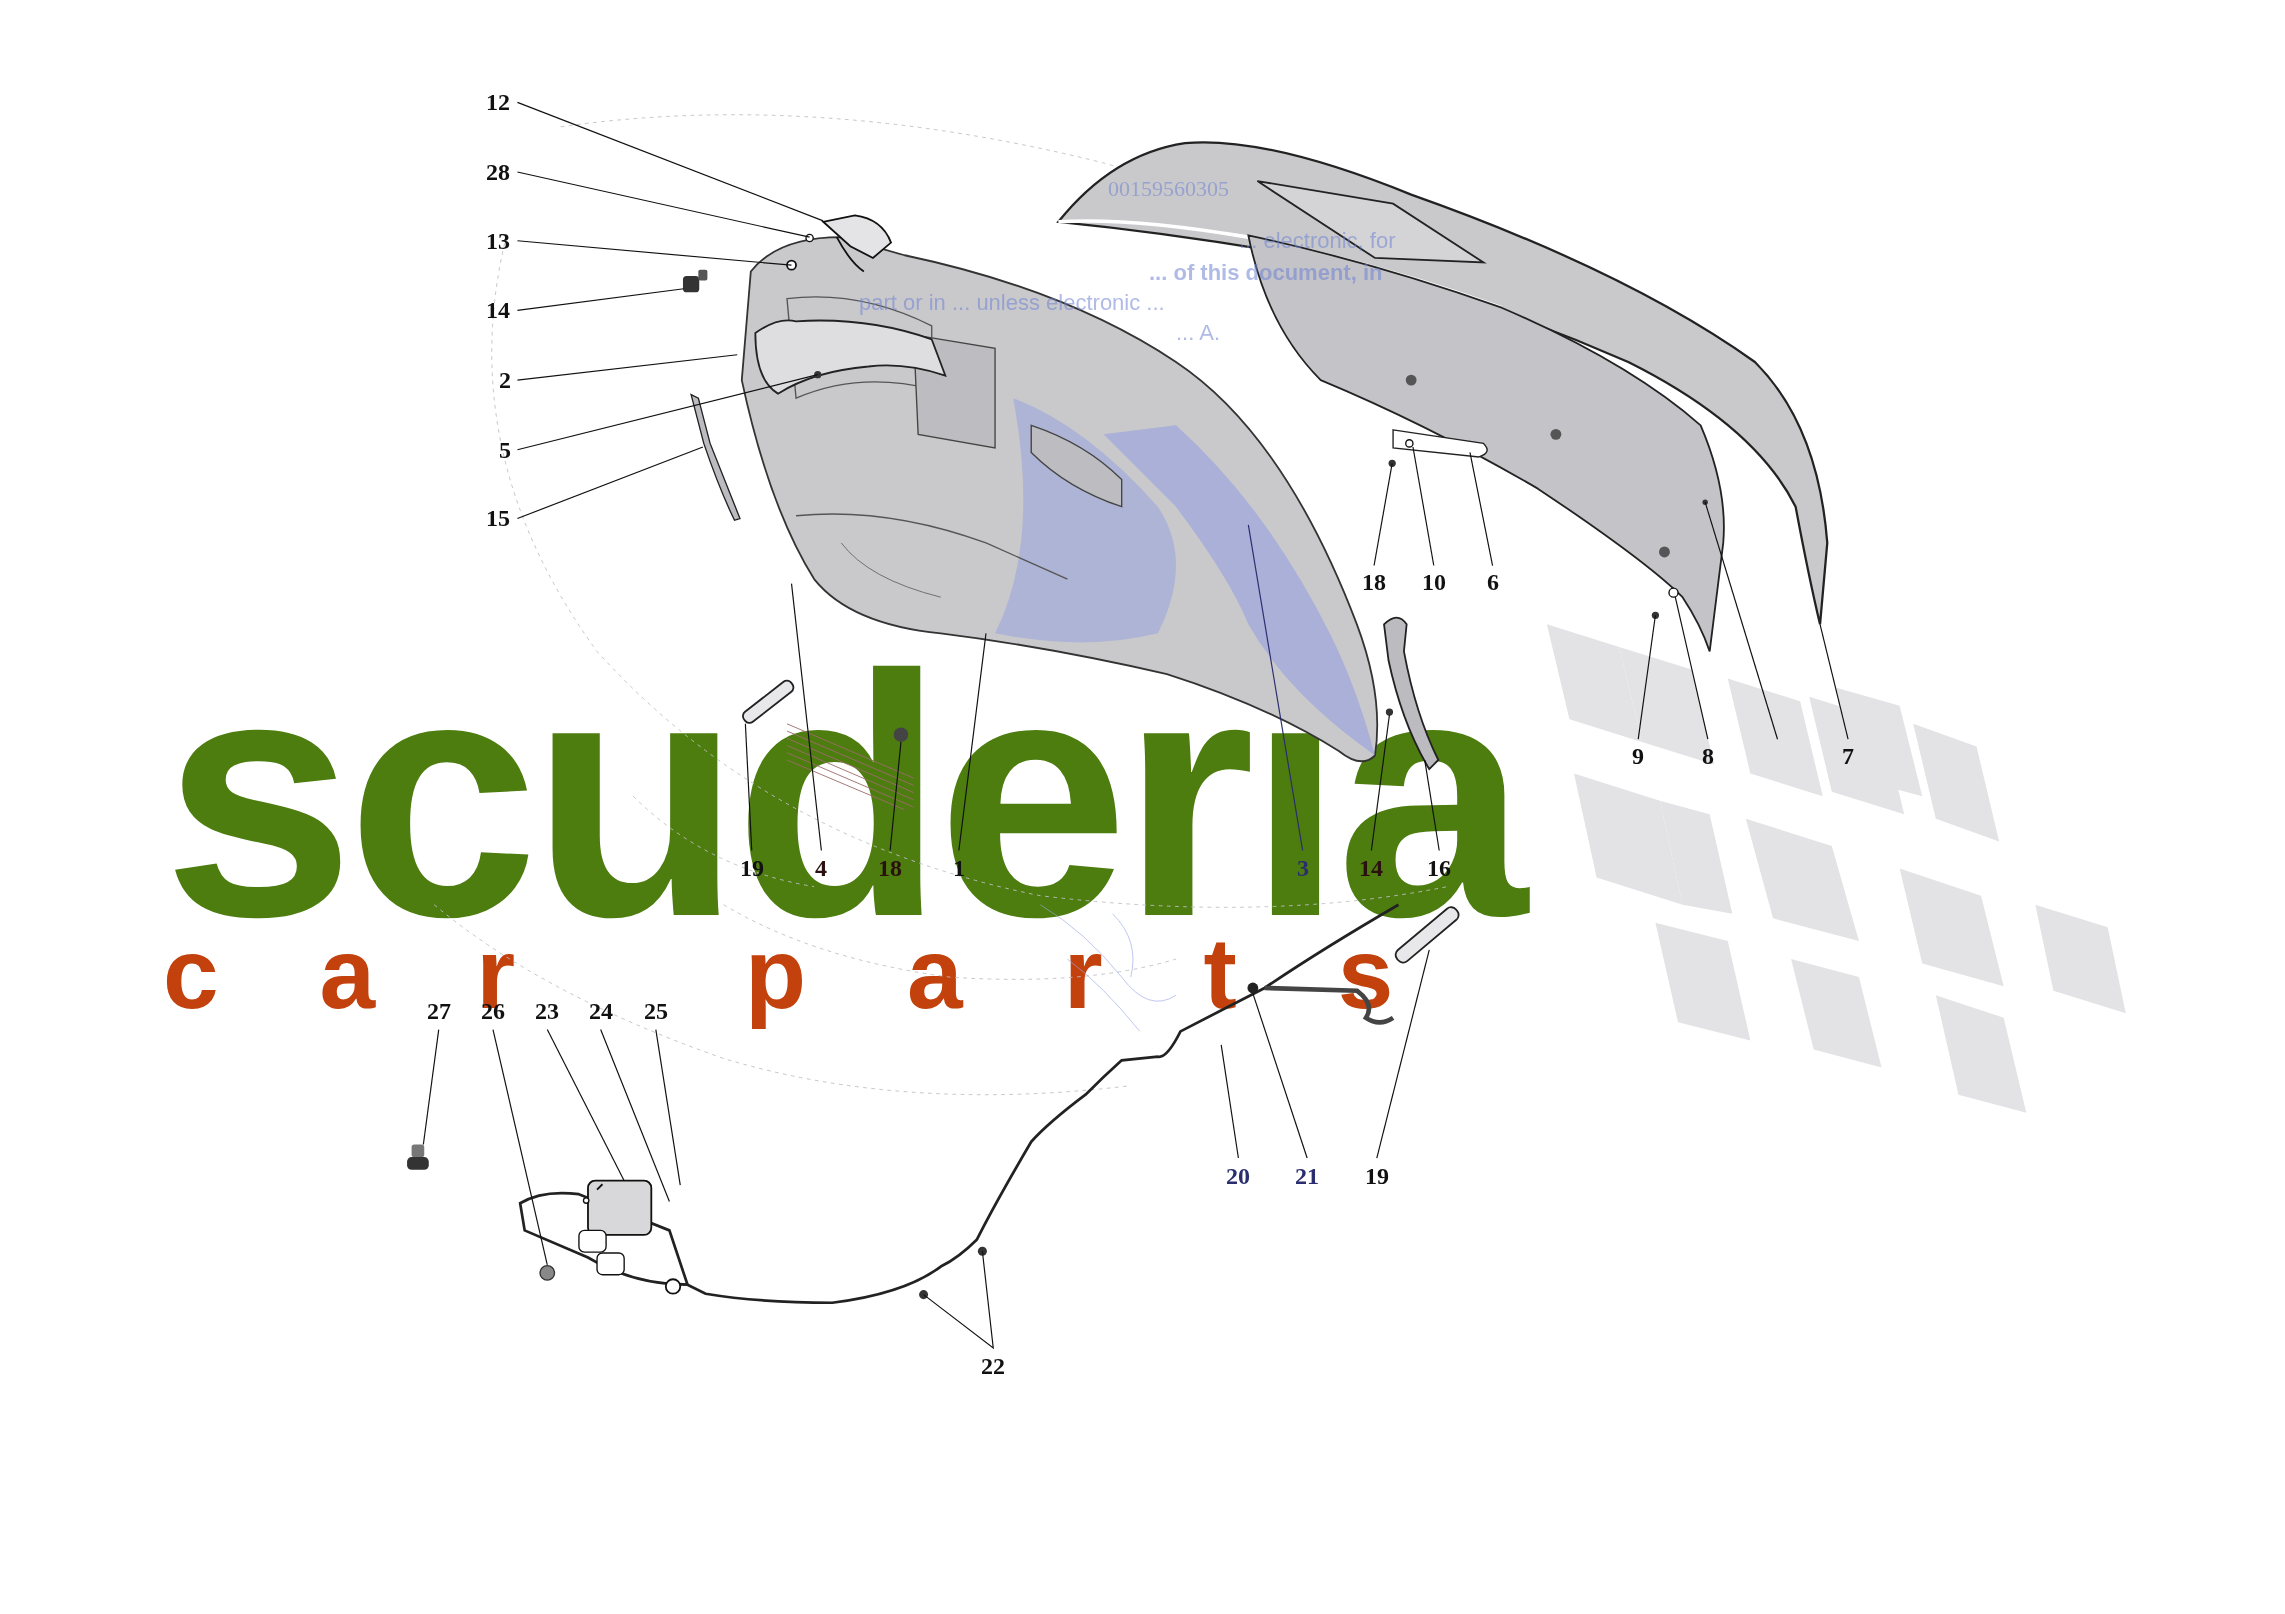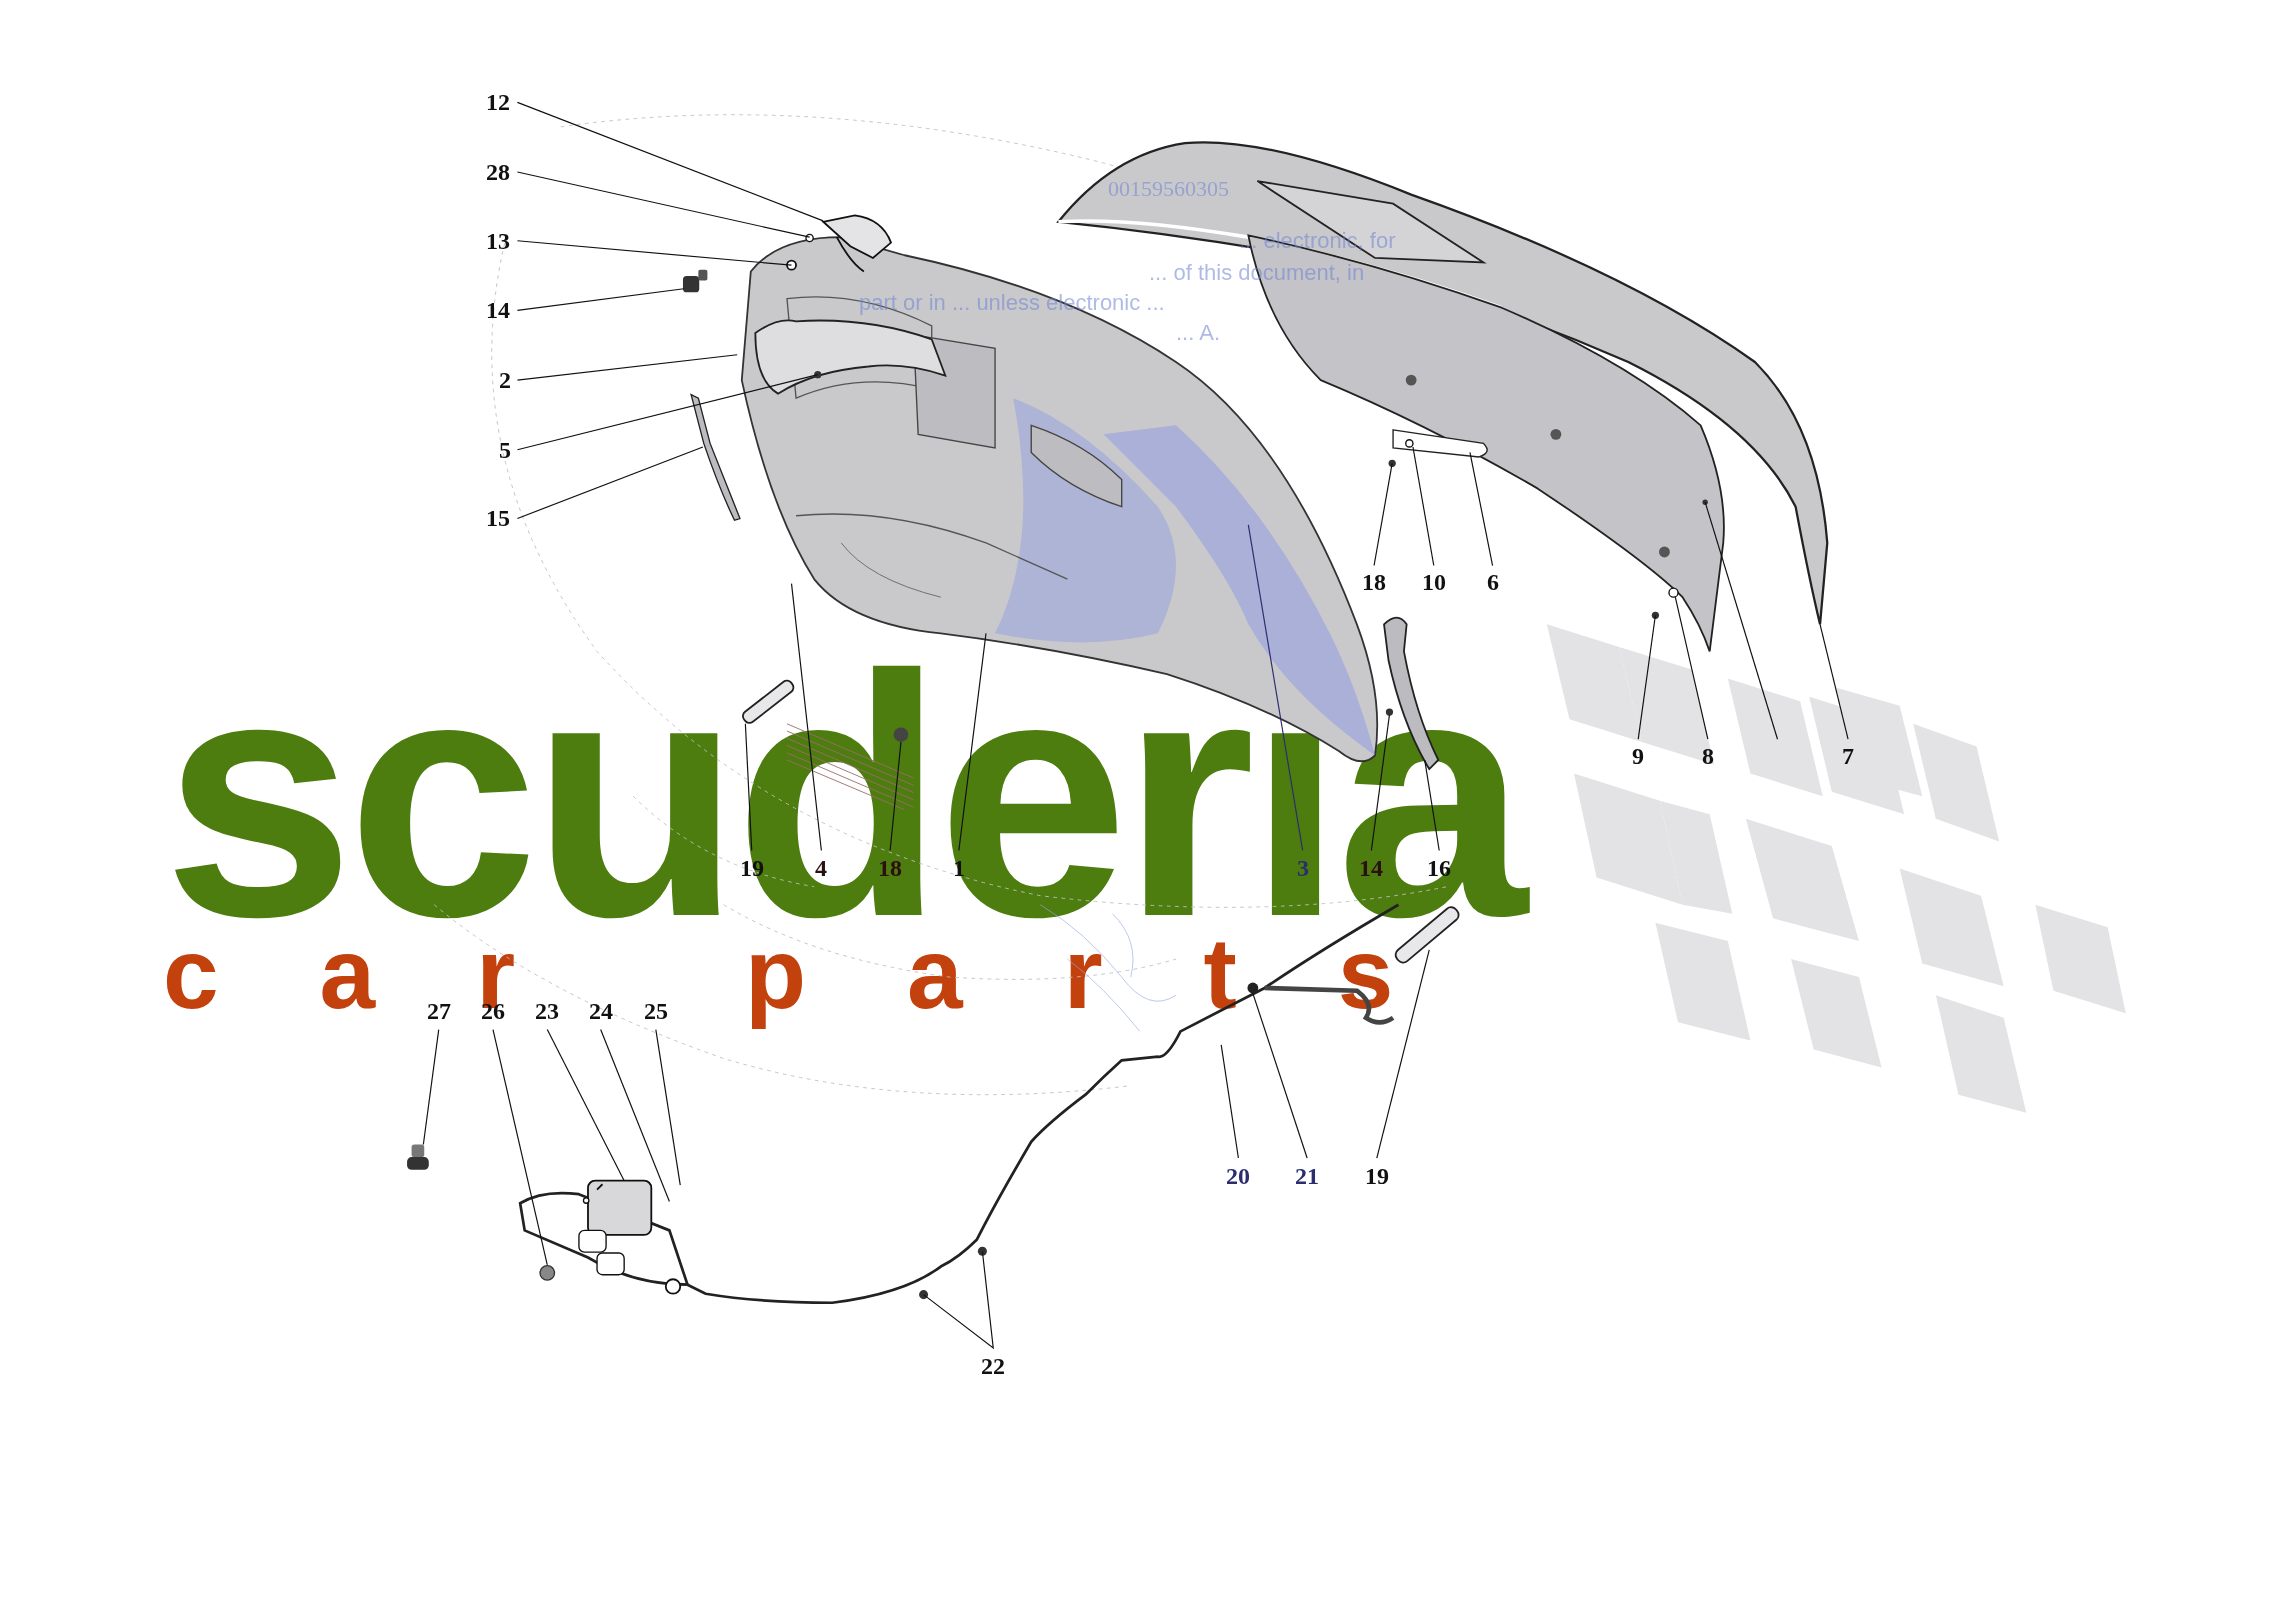--- a/index.html
+++ b/index.html
@@ -166,21 +166,21 @@
     <line x1="485" y1="1138" x2="468" y2="1265"></line>
     <line x1="545" y1="1138" x2="605" y2="1398"></line>
     <line x1="605" y1="1138" x2="690" y2="1305"></line>
     <line x1="664" y1="1138" x2="740" y2="1328"></line>
     <line x1="725" y1="1138" x2="752" y2="1310"></line>
   </g>
 </svg>
 
 <div class="copy-wm" style="left:1108px; top:174px;font-family:Liberation Serif, serif;">00159560305</div>
 <div class="copy-wm" style="left:1239px; top:226px;">... electronic, for</div>
-<div class="copy-wm" style="left:1149px; top:258px;">... of this document, in</div>
+<div class="copy-wm" style="left:1149px; top:258px;font-weight:bold;">... of this document, in</div>
 <div class="copy-wm" style="left:859px; top:288px;">part or in ... unless electronic ...</div>
 <div class="copy-wm" style="left:1176px; top:318px;">... A.</div>
 
 <div class="label" style="left:498px; top:102px;">12</div>
 <div class="label" style="left:498px; top:172px;">28</div>
 <div class="label" style="left:498px; top:241px;">13</div>
 <div class="label" style="left:498px; top:310px;text-align:center;">14</div>
 <div class="label" style="left:505px; top:380px;">2</div>
 <div class="label" style="left:505px; top:450px;">5</div>
 <div class="label" style="left:498px; top:518px;">15</div>

